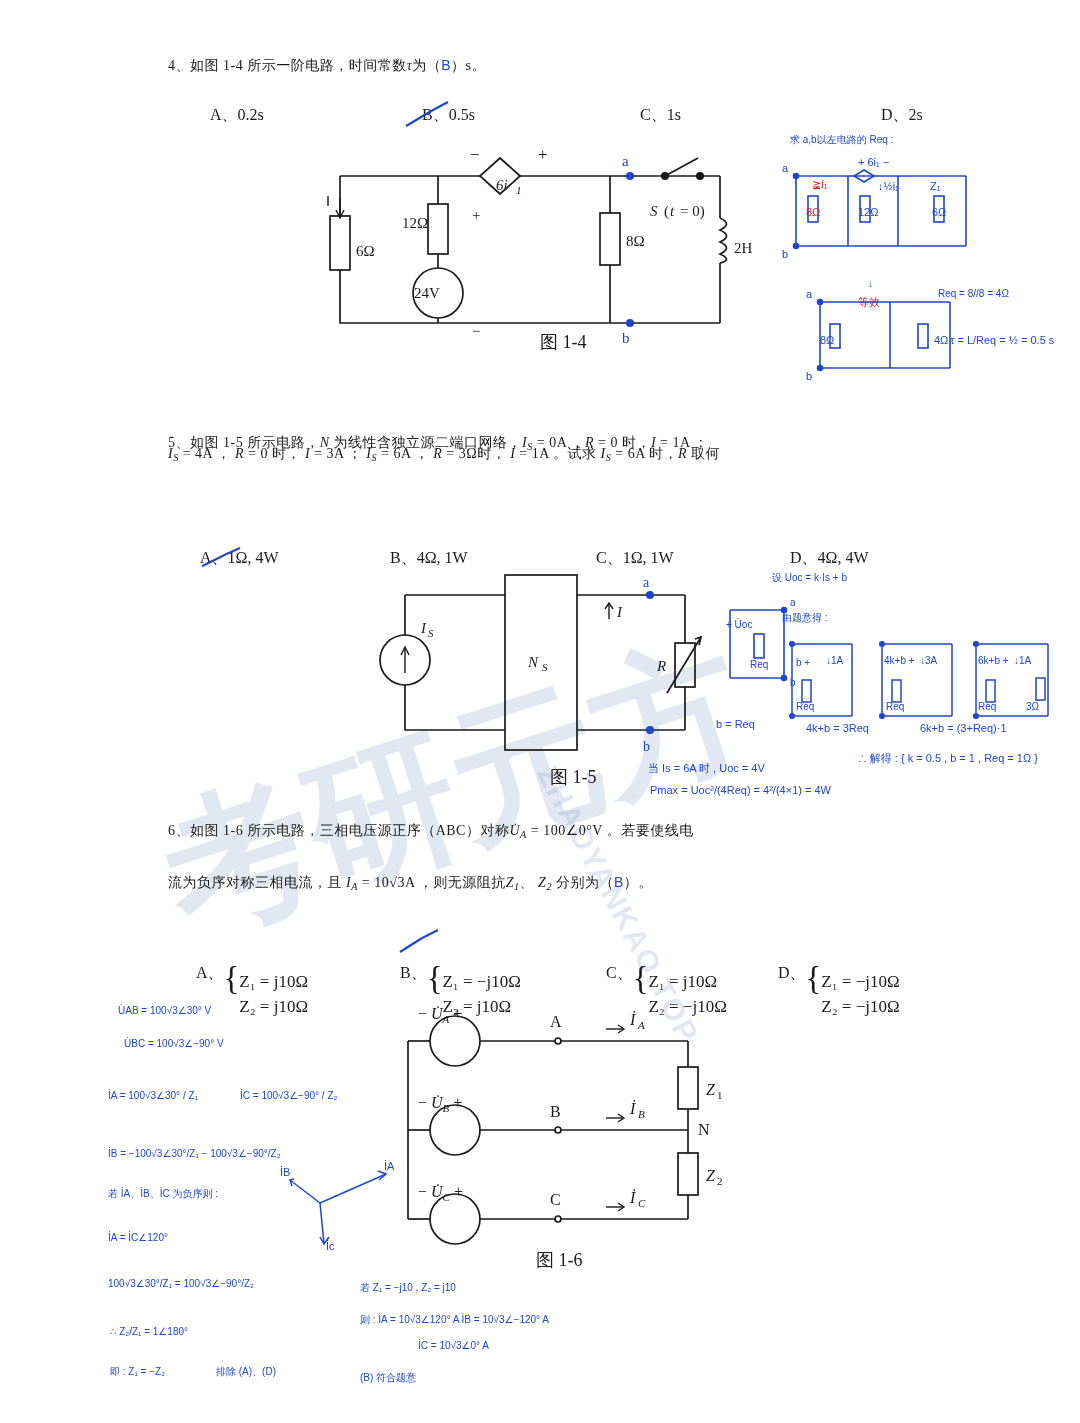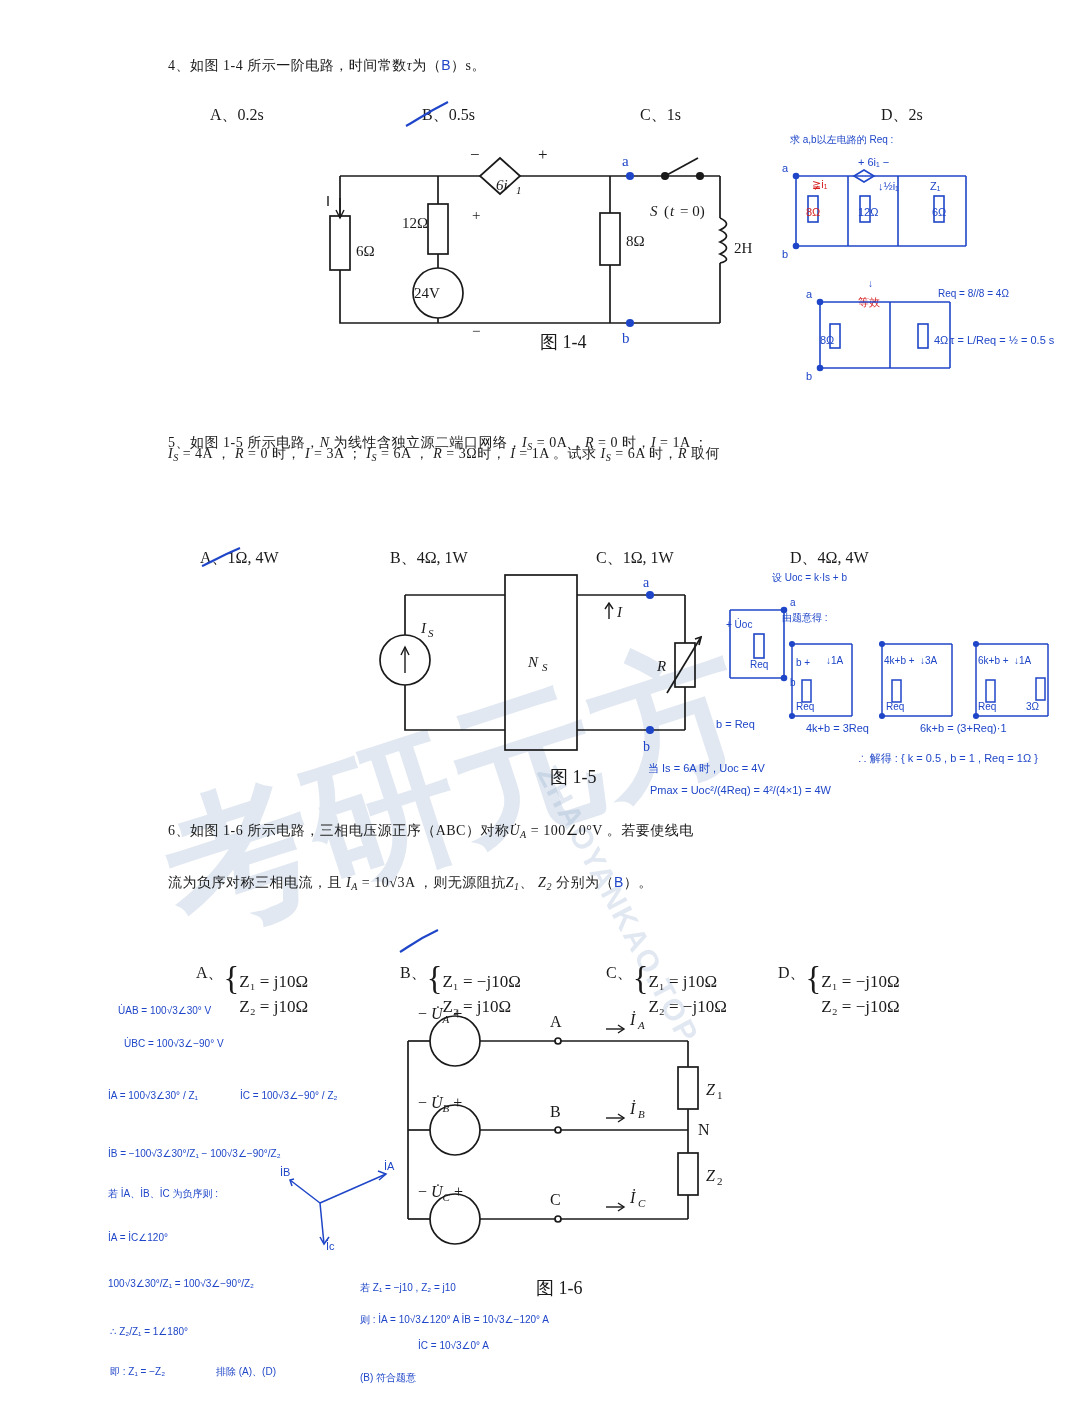--- a/index.html
+++ b/index.html
@@ -349,21 +349,21 @@
         <text x="240" y="113" font-size="11" font-style="italic">B</text>
       <text x="232" y="198" font-style="italic">İ</text>
         <text x="240" y="202" font-size="11" font-style="italic">C</text>
       <text x="308" y="90" font-style="italic">Z</text>
         <text x="319" y="94" font-size="11">1</text>
       <text x="308" y="176" font-style="italic">Z</text>
         <text x="319" y="180" font-size="11">2</text>
       <text x="300" y="130">N</text>
     </g>
   </svg>
-  <div class="fig-cap" style="left:536px;top:1248px;margin-top:28px;">图 1-6</div>
+  <div class="fig-cap" style="left:536px;top:1248px;">图 1-6</div>
 
   <div class="hand" style="position:absolute;left:118px;top:1005px;">U̇AB = 100√3∠30° V</div>
   <div class="hand" style="position:absolute;left:124px;top:1038px;">U̇BC = 100√3∠−90° V</div>
   <div class="hand" style="position:absolute;left:108px;top:1090px;">İA = 100√3∠30° / Z₁</div>
   <div class="hand" style="position:absolute;left:240px;top:1090px;">İC = 100√3∠−90° / Z₂</div>
   <div class="hand" style="position:absolute;left:108px;top:1148px;">İB = −100√3∠30°/Z₁ − 100√3∠−90°/Z₂</div>
   <div class="hand" style="position:absolute;left:108px;top:1188px;">若 İA、İB、İC 为负序则 :</div>
   <div class="hand" style="position:absolute;left:108px;top:1232px;">İA = İC∠120°</div>
   <div class="hand" style="position:absolute;left:108px;top:1278px;">100√3∠30°/Z₁ = 100√3∠−90°/Z₂</div>
   <div class="hand" style="position:absolute;left:110px;top:1326px;">∴ Z₂/Z₁ = 1∠180°</div>

